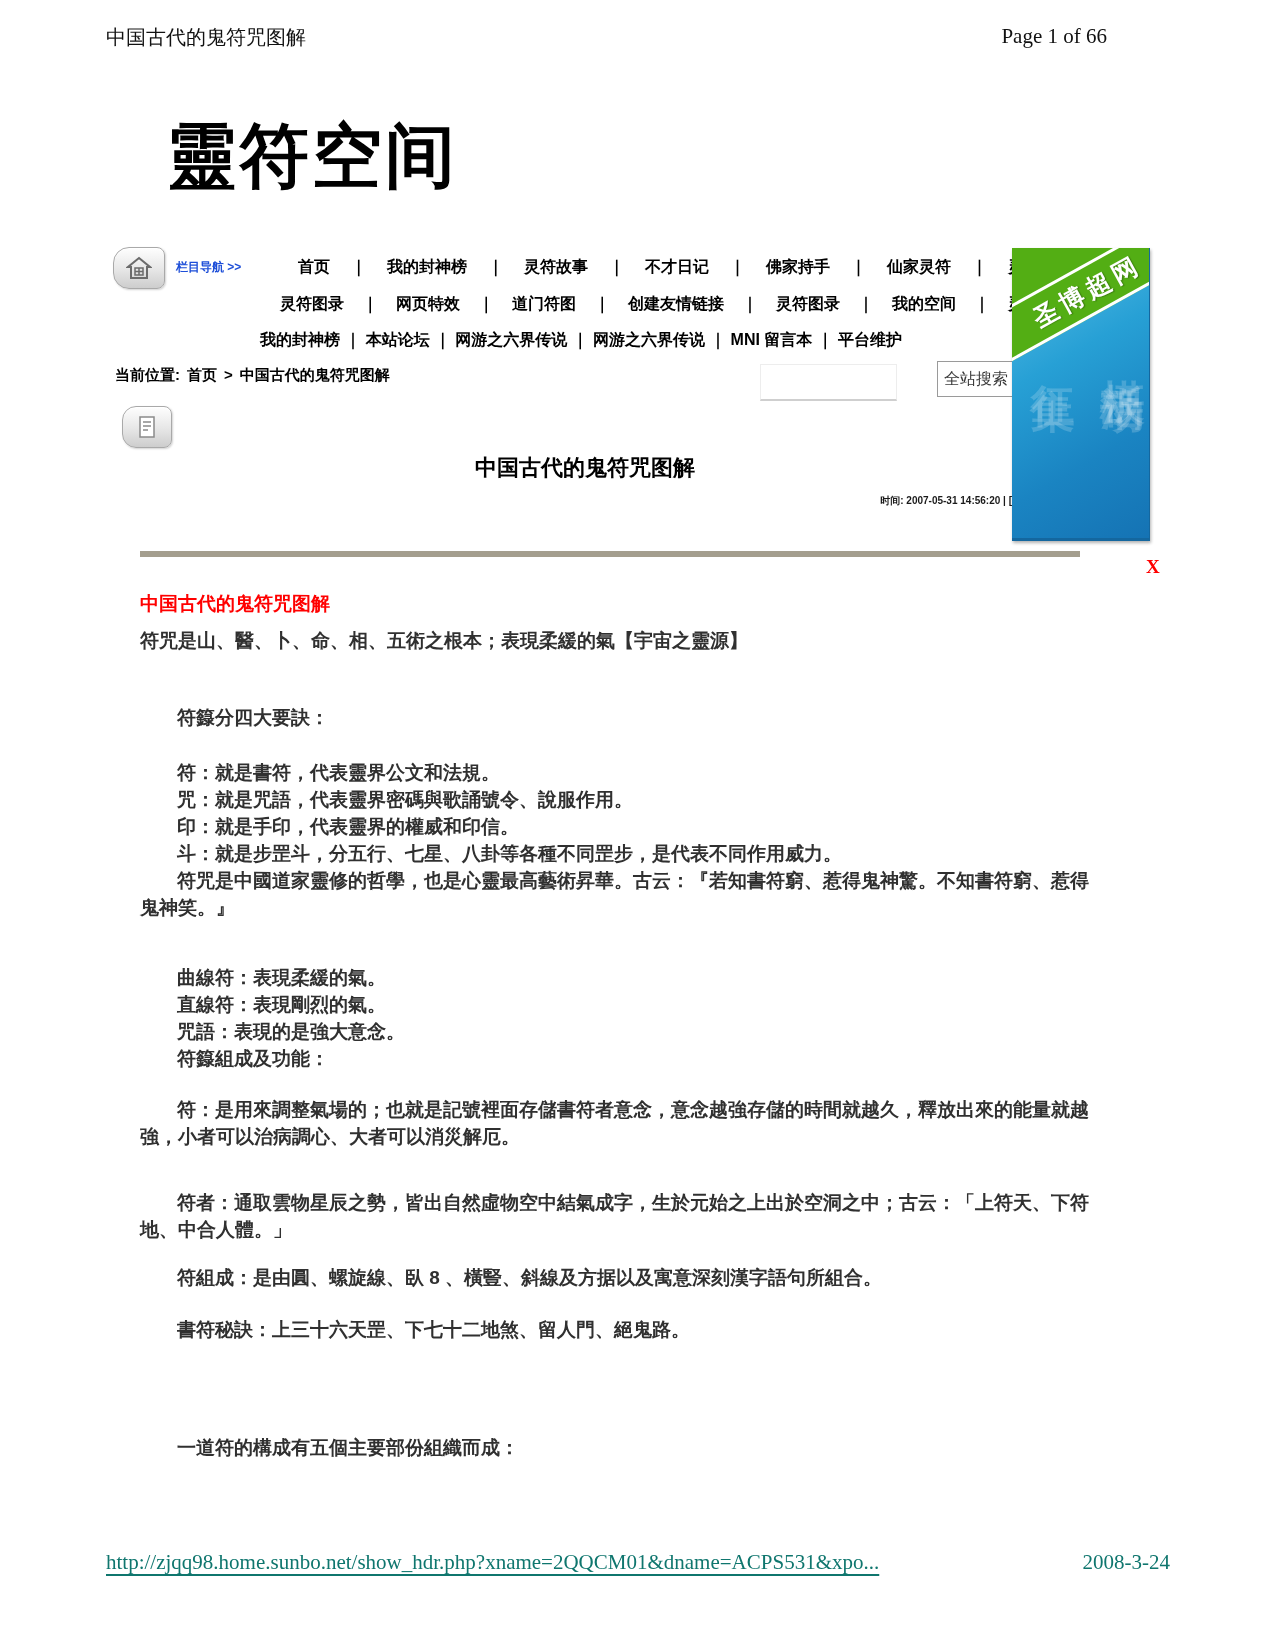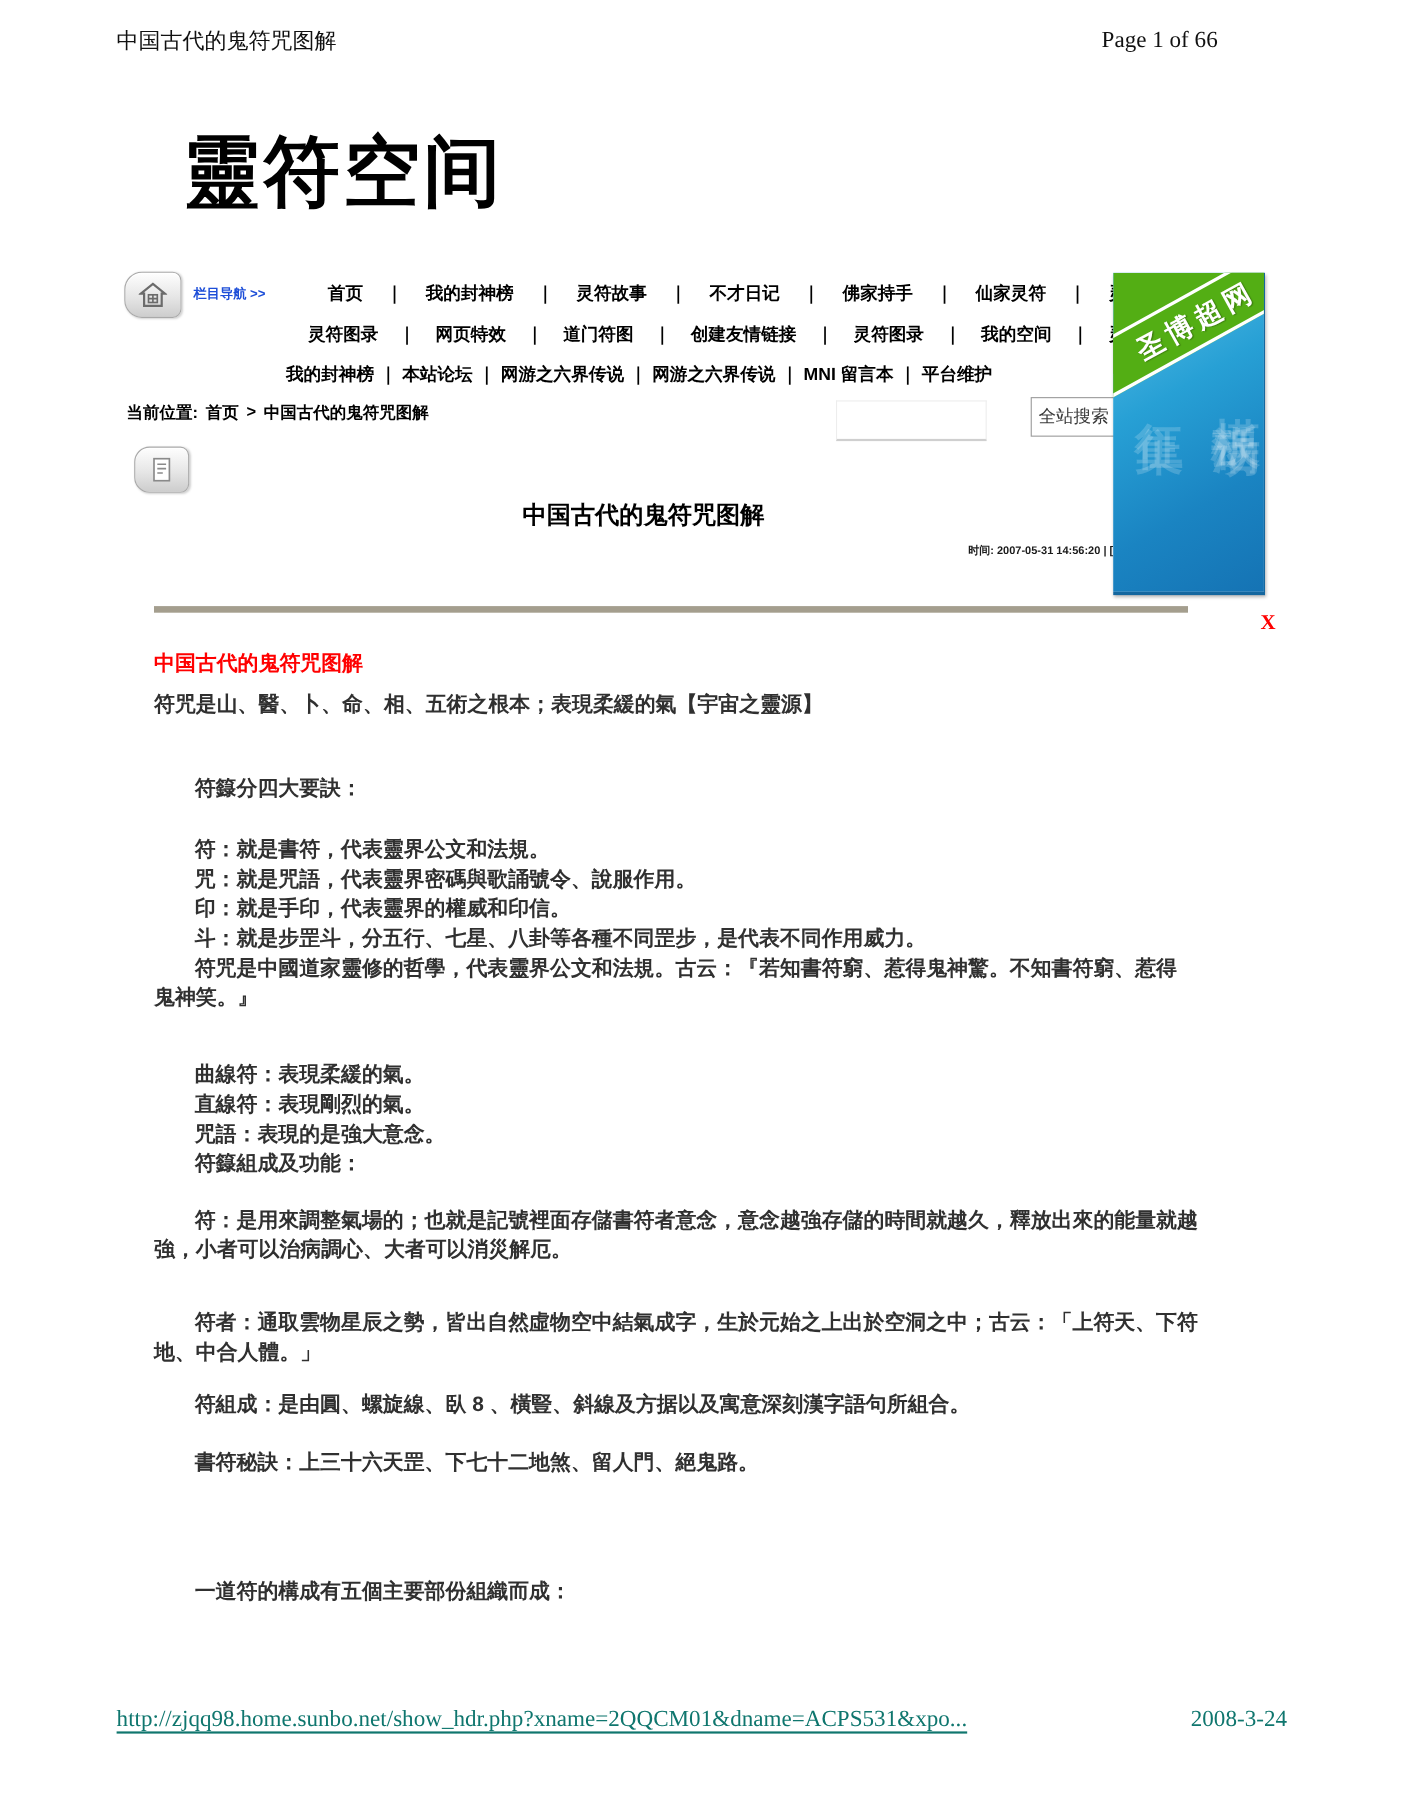--- a/index.html
+++ b/index.html
@@ -174,21 +174,21 @@
 <div class="abs close-x">X</div>
 
 <div class="abs content">
   <div class="ln red-heading">中国古代的鬼符咒图解</div>
   <div class="ln mt10">符咒是山、醫、卜、命、相、五術之根本；表現柔緩的氣【宇宙之靈源】</div>
   <div class="ln ind mt50">符籙分四大要訣：</div>
   <div class="ln ind mt28">符：就是書符，代表靈界公文和法規。</div>
   <div class="ln ind">咒：就是咒語，代表靈界密碼與歌誦號令、說服作用。</div>
   <div class="ln ind">印：就是手印，代表靈界的權威和印信。</div>
   <div class="ln ind">斗：就是步罡斗，分五行、七星、八卦等各種不同罡步，是代表不同作用威力。</div>
-  <div class="ln ind">符咒是中國道家靈修的哲學，代表靈界公文和法規。古云：『若知書符窮、惹得鬼神驚。不知書符窮、惹得</div>
+  <div class="ln ind">符咒是中國道家靈修的哲學，也是心靈最高藝術昇華。古云：『若知書符窮、惹得鬼神驚。不知書符窮、惹得</div>
   <div class="ln">鬼神笑。』</div>
   <div class="ln ind mt43">曲線符：表現柔緩的氣。</div>
   <div class="ln ind">直線符：表現剛烈的氣。</div>
   <div class="ln ind">咒語：表現的是強大意念。</div>
   <div class="ln ind">符籙組成及功能：</div>
   <div class="ln ind mt24">符：是用來調整氣場的；也就是記號裡面存儲書符者意念，意念越強存儲的時間就越久，釋放出來的能量就越</div>
   <div class="ln">強，小者可以治病調心、大者可以消災解厄。</div>
   <div class="ln ind mt39">符者：通取雲物星辰之勢，皆出自然虛物空中結氣成字，生於元始之上出於空洞之中；古云：「上符天、下符</div>
   <div class="ln">地、中合人體。」</div>
   <div class="ln ind mt21">符組成：是由圓、螺旋線、臥 8 、橫豎、斜線及方据以及寓意深刻漢字語句所組合。</div>

